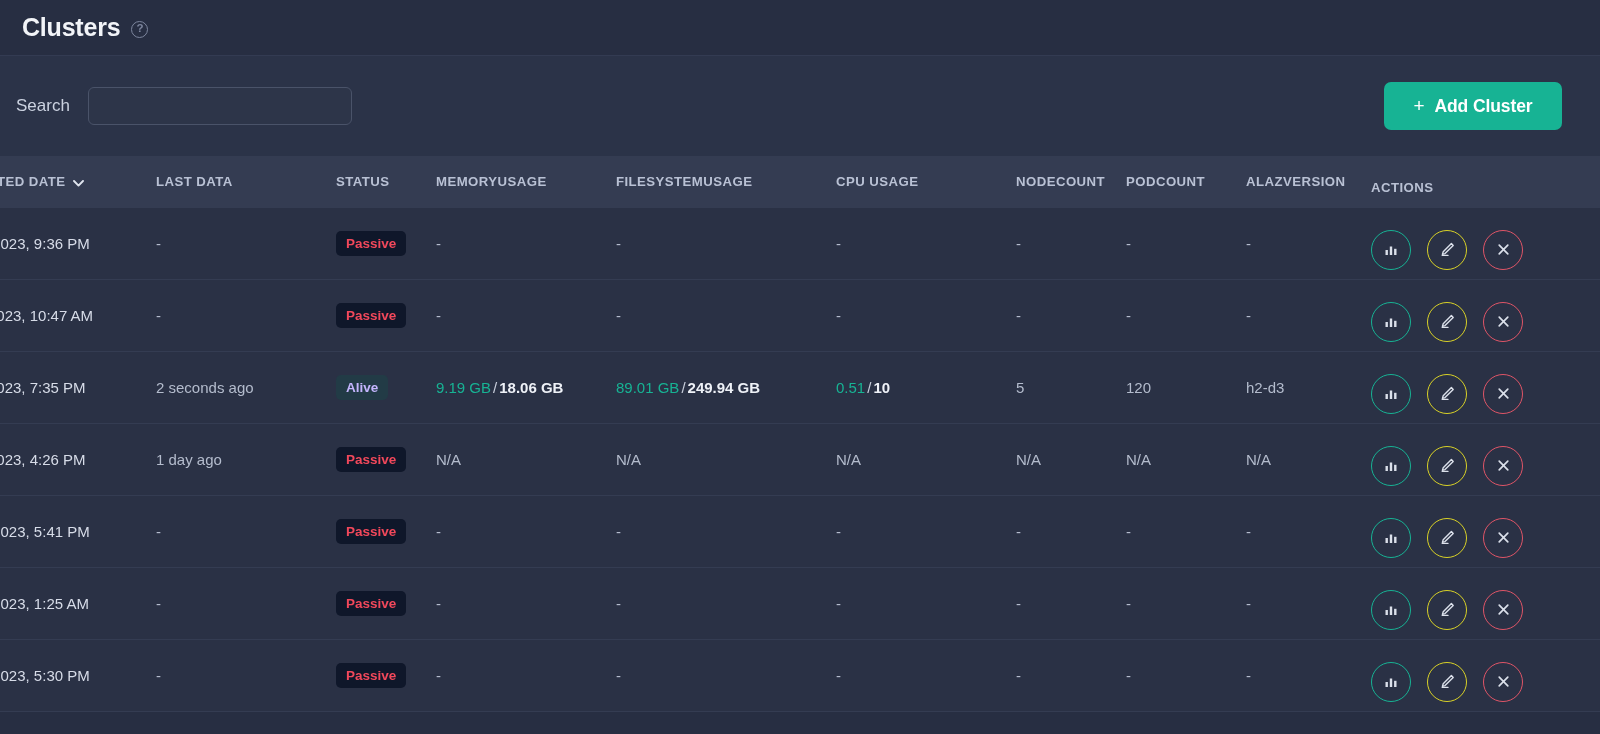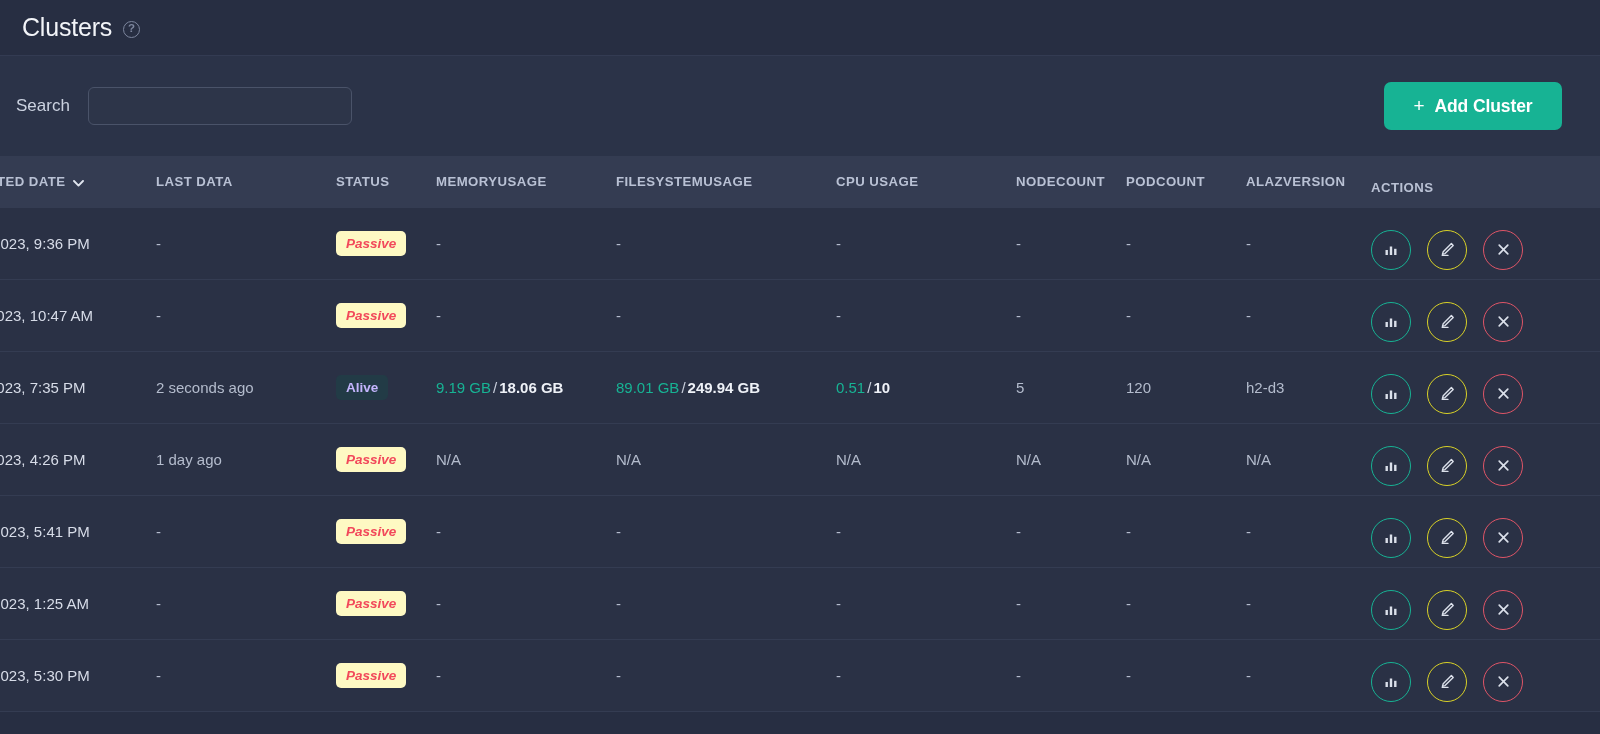--- a/index.html
+++ b/index.html
@@ -13,21 +13,21 @@
 
   
   .titlebar {
     height:56px;
     display:flex; align-items:center;
     padding-left:22px;
     background:#272e42;
     border-bottom:1px solid #333b52;
   }
   .title-text {
-    font-size:25px; font-weight:normal; color:#f2f4f8;
+    font-size:25px; font-weight:bold; color:#f2f4f8;
     letter-spacing:-0.2px;
   }
   .help-icon {
     margin-left:11px; margin-top:3px;
     width:17px; height:17px; border-radius:50%;
     border:1.6px solid #7d869e;
     color:#7d869e; font-size:11.5px; font-weight:bold;
     display:flex; align-items:center; justify-content:center;
     line-height:1; cursor:pointer;
   }
@@ -104,21 +104,21 @@
   .c-node   { width:110px; }
   .c-pod    { width:120px; }
   .c-alaz   { width:125px; }
   .c-act    { width:auto; flex:1;margin-top:12px; }
 
   .badge {
     display:inline-flex; align-items:center; justify-content:center;
     height:25px; padding:0 10px; border-radius:5px;
     font-size:13.5px; font-weight:bold;
   }
-  .badge.passive { background:#fef9c3; color:#f2485b;font-style:italic; }
+  .badge.passive { background:#0f172a; color:#f2485b; }
   .badge.alive   { background:#223b46; color:#c4b5fd; }
 
   .usage .used { color:#17b394; }
   .usage .sep  { color:#c9cfdd; margin:0 2px; }
   .usage .total{ color:#eef1f7; font-weight:bold; }
 
   .actions { display:flex; align-items:center; gap:16px; }
   .abtn {
     width:40px; height:40px; border-radius:50%;
     border:1.6px solid #17b394;

